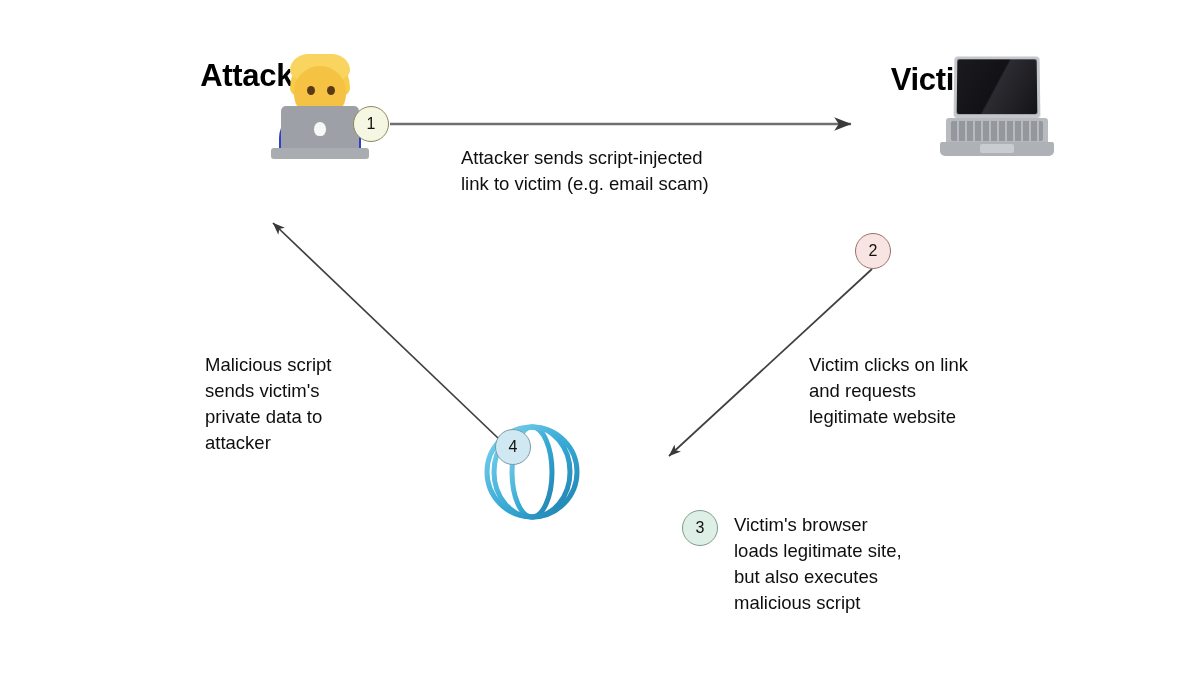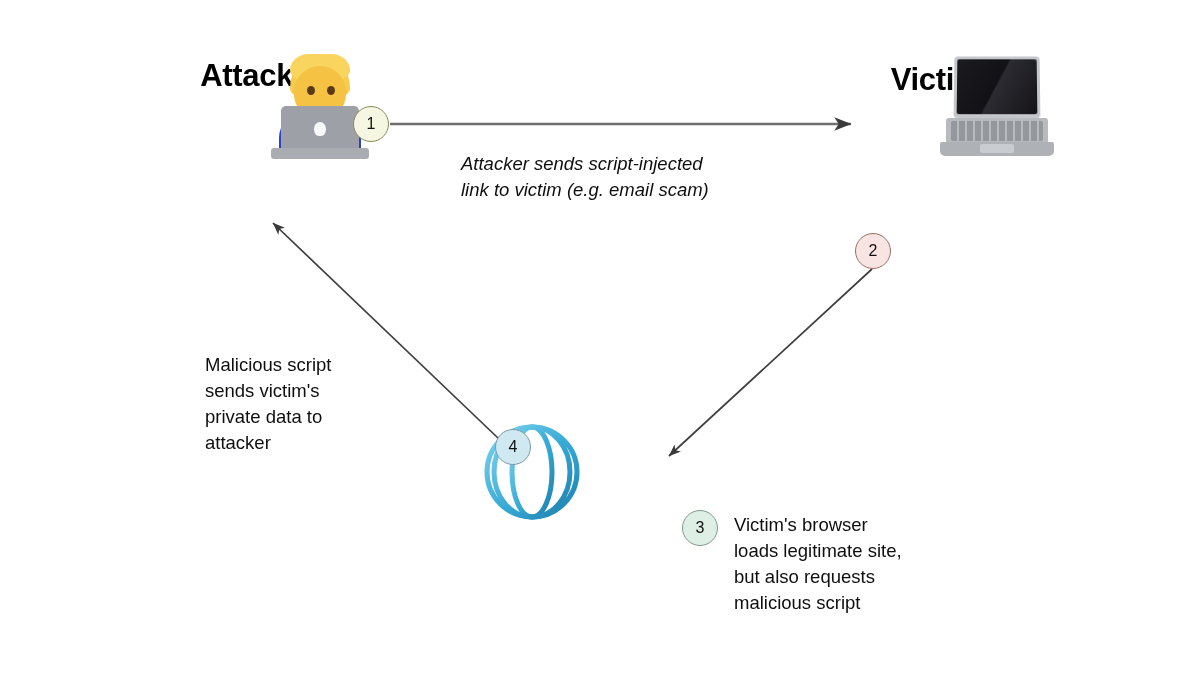--- a/index.html
+++ b/index.html
@@ -295,27 +295,30 @@
   </div>
 
   <div class="badge" style="left:682px; top:510px; background:#def0e6; border:1.6px solid #7f9a8c;">
     <span>3</span>
   </div>
 
   <div class="badge" style="left:495px; top:429px; background:#cfe8f2; border:1.6px solid #7a9aa8;">
     <span>4</span>
   </div>
 
-  <div class="caption" style="left:461px; top:151px; width:300px;font-style:italic;">Attacker sends script-injected
+  <div class="caption" style="left:461px; top:145px; width:300px;">Attacker sends script-injected
 link to victim (e.g. email scam)</div>
 
+  <div class="caption" style="left:809px; top:352px; width:210px;">Victim clicks on link
+and requests
+legitimate website</div>
 
   <div class="caption" style="left:734px; top:512px; width:230px;">Victim's browser
 loads legitimate site,
-but also requests
+but also executes
 malicious script</div>
 
   <div class="caption" style="left:205px; top:352px; width:200px;">Malicious script
 sends victim's
 private data to
 attacker</div>
 
 </div>
 
 </body></html>

